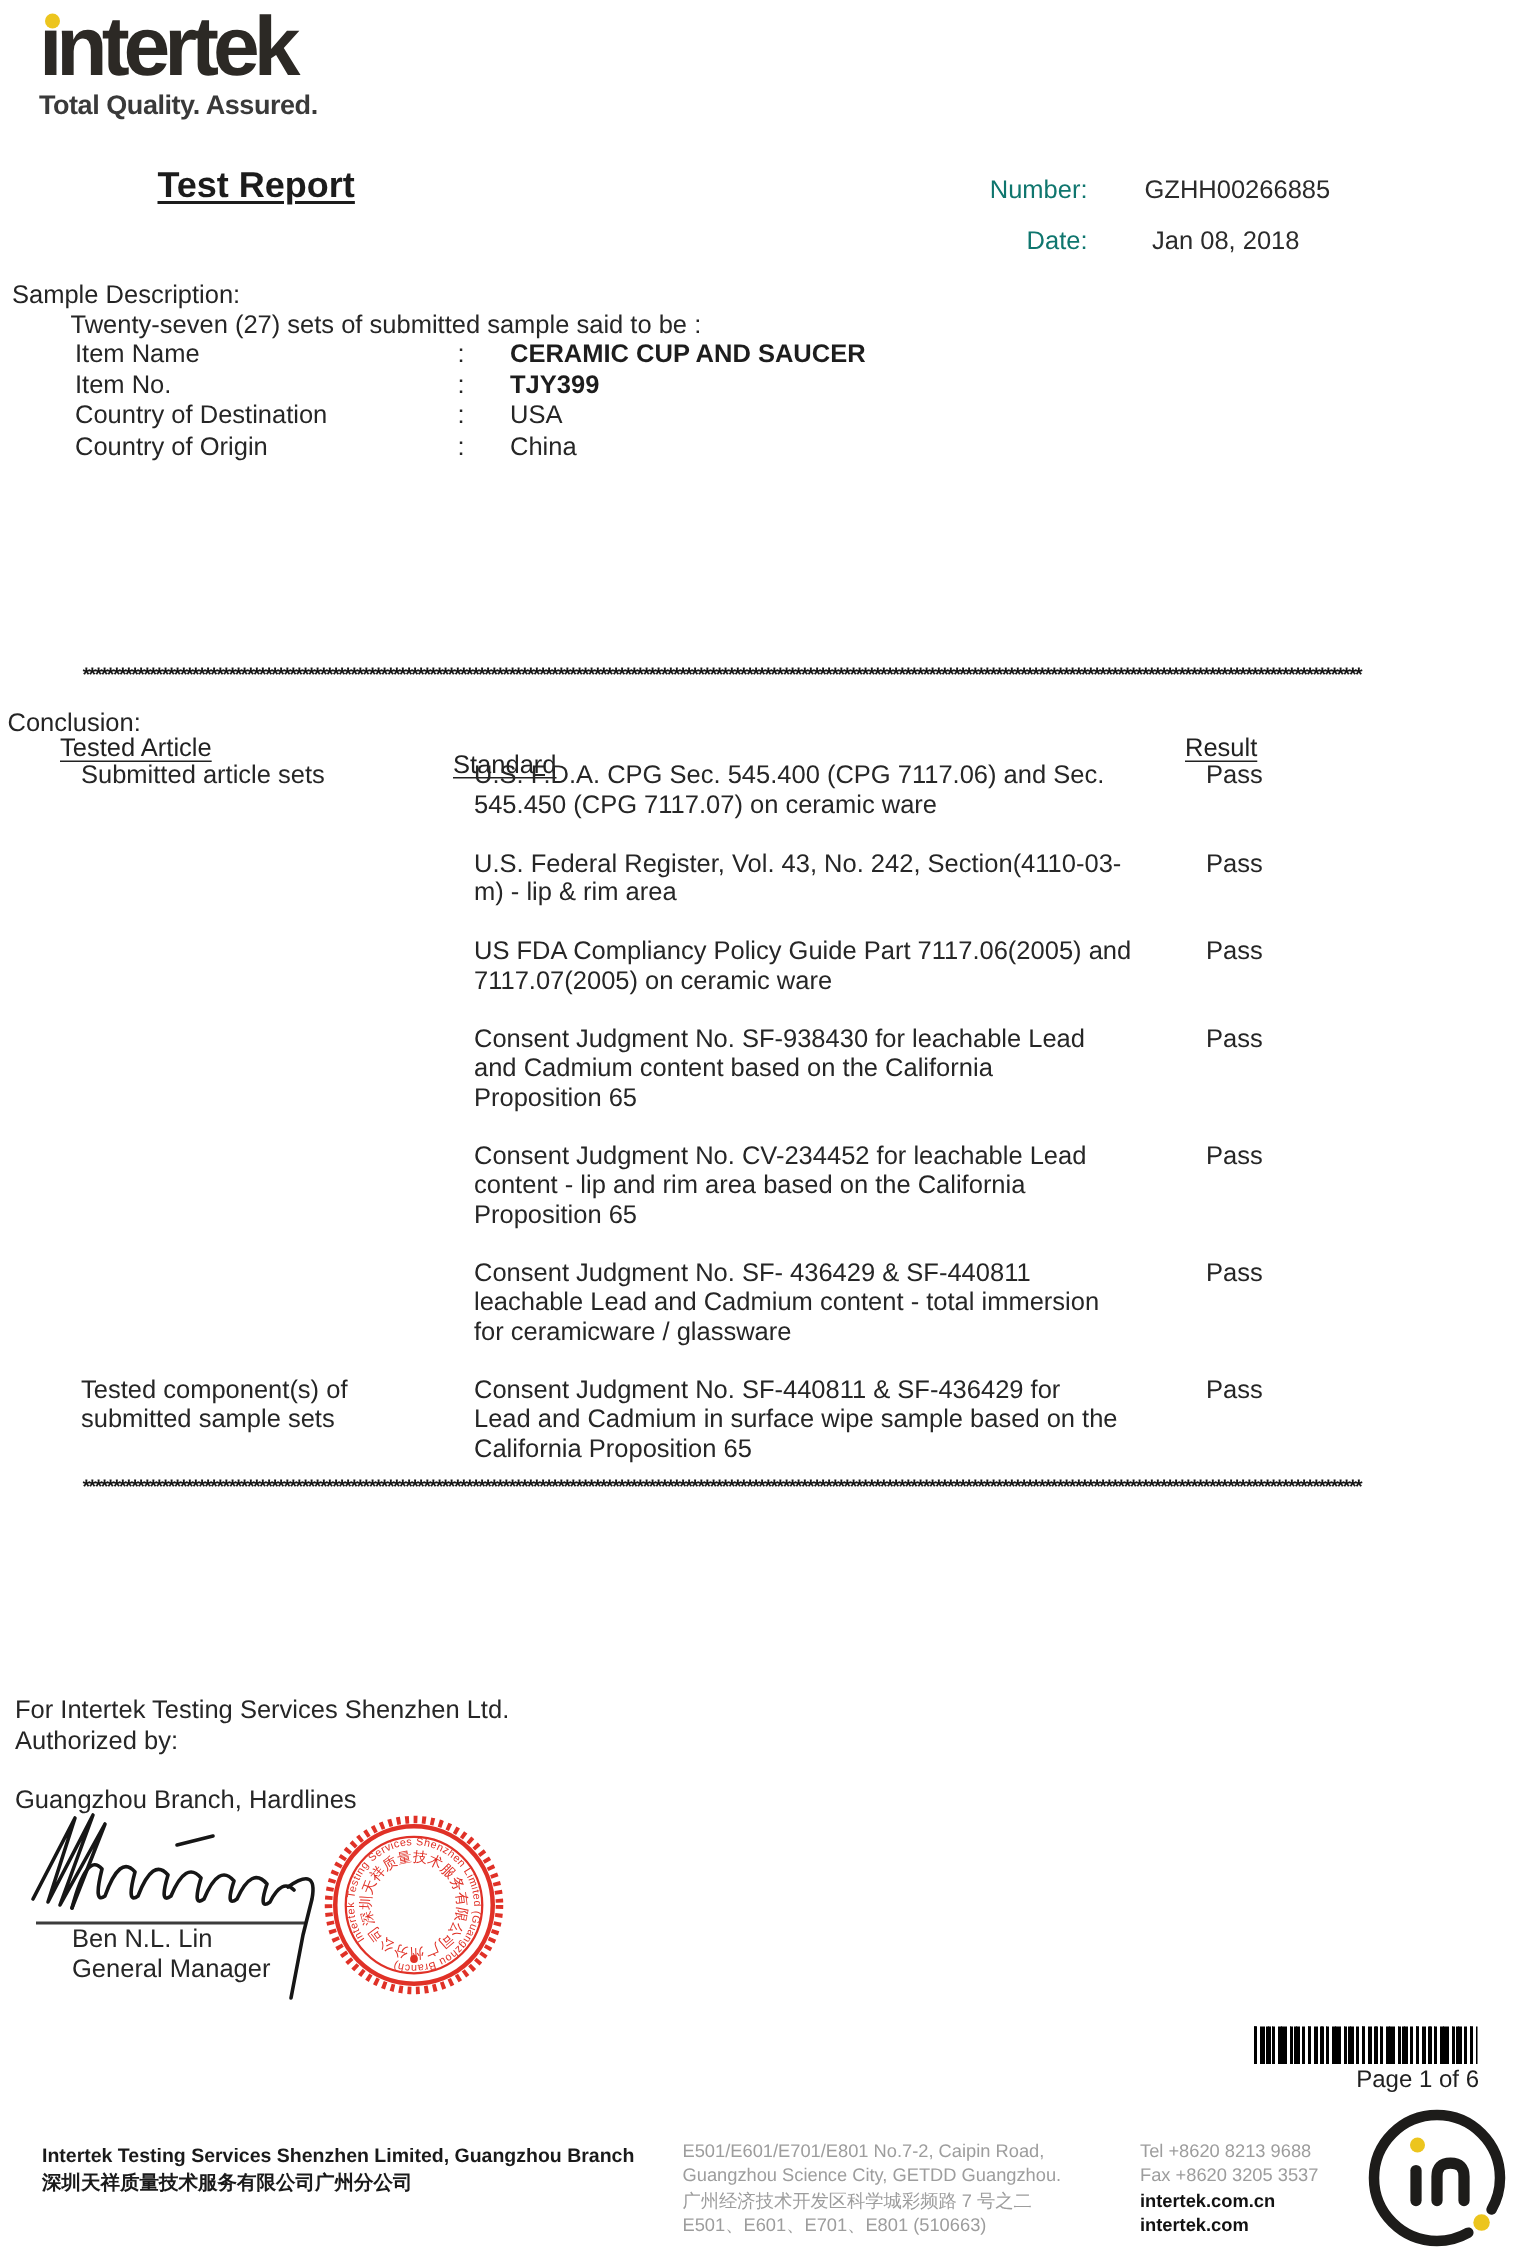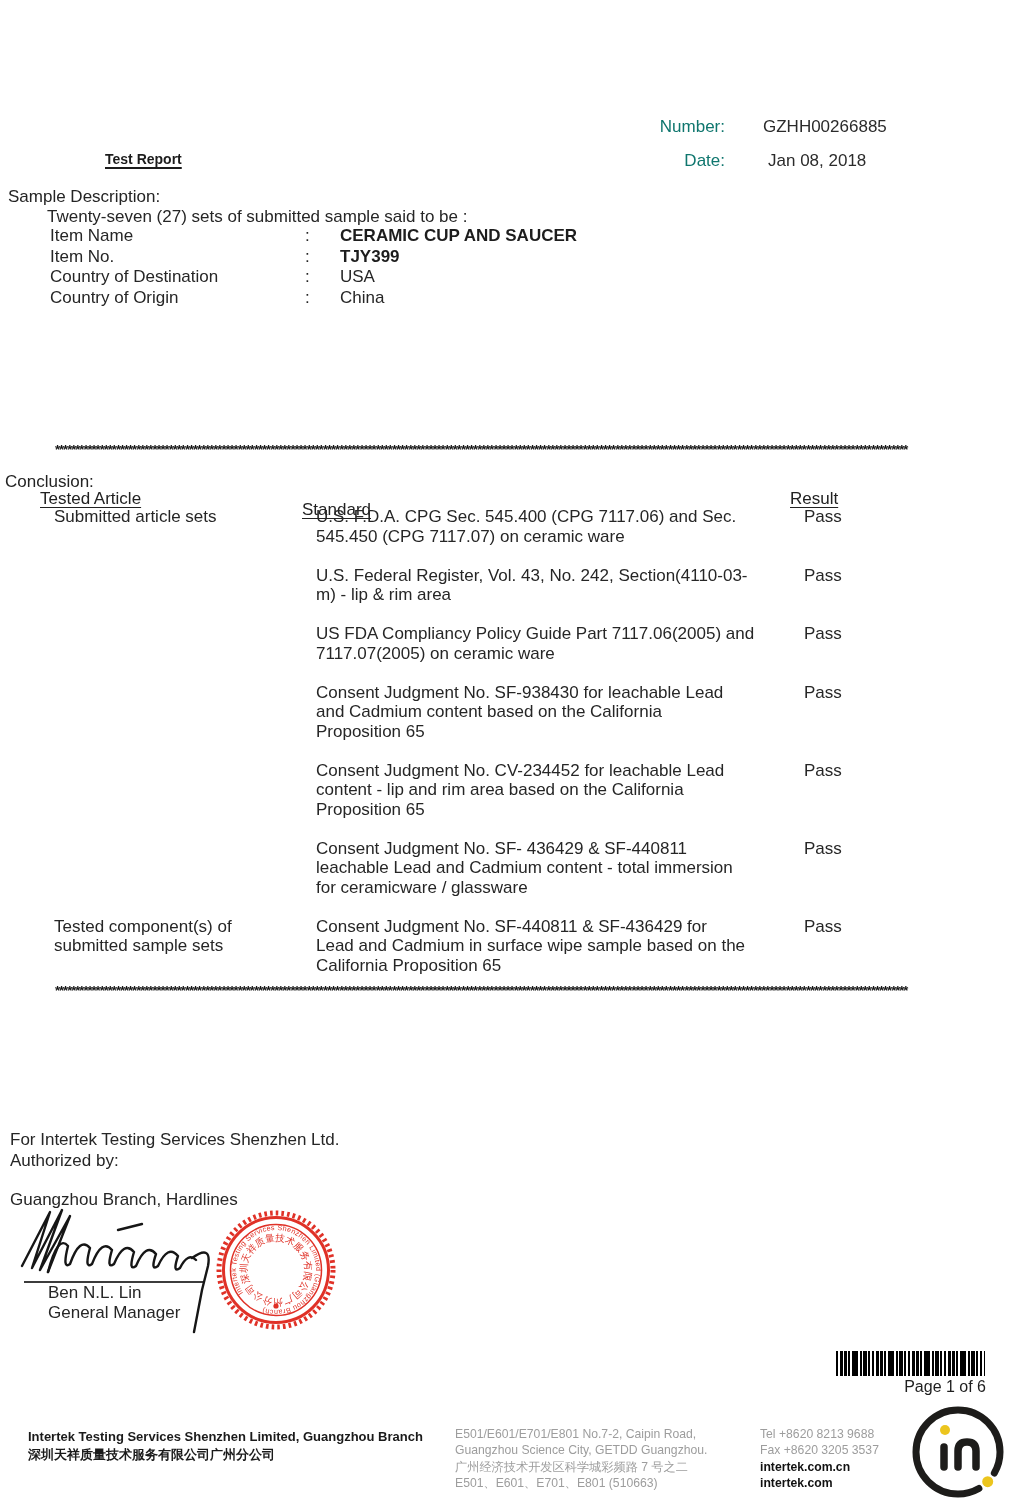--- a/index.html
+++ b/index.html
@@ -9,22 +9,22 @@
   .abs{position:absolute;}
 
   
   .wordmark{position:relative;font-weight:bold;font-size:56px;line-height:54px;
             letter-spacing:-4px;color:#2c2925;}
   .idot{position:absolute;left:4px;top:5px;width:10px;height:10px;border-radius:50%;
         background:#ecc51e;}
   .tagline{font-weight:bold;font-size:18px;color:#3a3a3a;margin-top:3px;letter-spacing:-0.3px;}
 
   
-  .title{font-weight:bold;font-size:14px;color:#1c1c1c;text-decoration:underline;
-         text-underline-offset:3px;text-decoration-thickness:2px;margin-top:36px;}
+  .title{font-weight:bold;font-size:24px;color:#1c1c1c;text-decoration:underline;
+         text-underline-offset:3px;text-decoration-thickness:2px;}
   .hlabel{left:600px;width:125px;text-align:right;color:#0f766e;}
   .hvalue{color:#2b2b2b;}
 
   
   .sechead{color:#242424;}
   .fieldrow{display:grid;grid-template-columns:255px 35px auto;height:20.7px;}
   .b{font-weight:bold;color:#1d1d1d;}
 
   .divider{left:55px;width:920px;height:16px;overflow:hidden;white-space:nowrap;
            font-size:13px;font-weight:bold;letter-spacing:-1px;color:#161616;}
@@ -50,20 +50,27 @@
   .f-co{font-weight:bold;font-size:13px;line-height:18px;color:#1a1a1a;}
   .f-addr{font-size:12.2px;line-height:16.4px;color:#9d9d9d;}
   .f-contact{font-size:12.2px;line-height:16.4px;color:#9d9d9d;}
   .f-web{color:#111;font-weight:bold;}
 </style>
 </head>
 <body>
 
 <div class="page">
 
+  <div class="abs" style="left:26px;top:4px;">
+    <div class="wordmark">
+      <span>ıntertek</span>
+      <i class="idot"></i>
+    </div>
+    <div class="tagline">Total Quality. Assured.</div>
+  </div>
 
   <div class="abs title" style="left:105px;top:114px;">Test Report</div>
   <div class="abs hlabel" style="top:117px;">Number:</div>
   <div class="abs hvalue" style="left:763px;top:117px;">GZHH00266885</div>
   <div class="abs hlabel" style="top:151px;">Date:</div>
   <div class="abs hvalue" style="left:768px;top:151px;">Jan 08, 2018</div>
 
   <div class="abs sechead" style="left:8px;top:187px;">Sample Description:</div>
   <div class="abs" style="left:47px;top:207px;">Twenty-seven (27) sets of submitted sample said to be :</div>
   <div class="abs" style="left:50px;top:226px;width:700px;">

